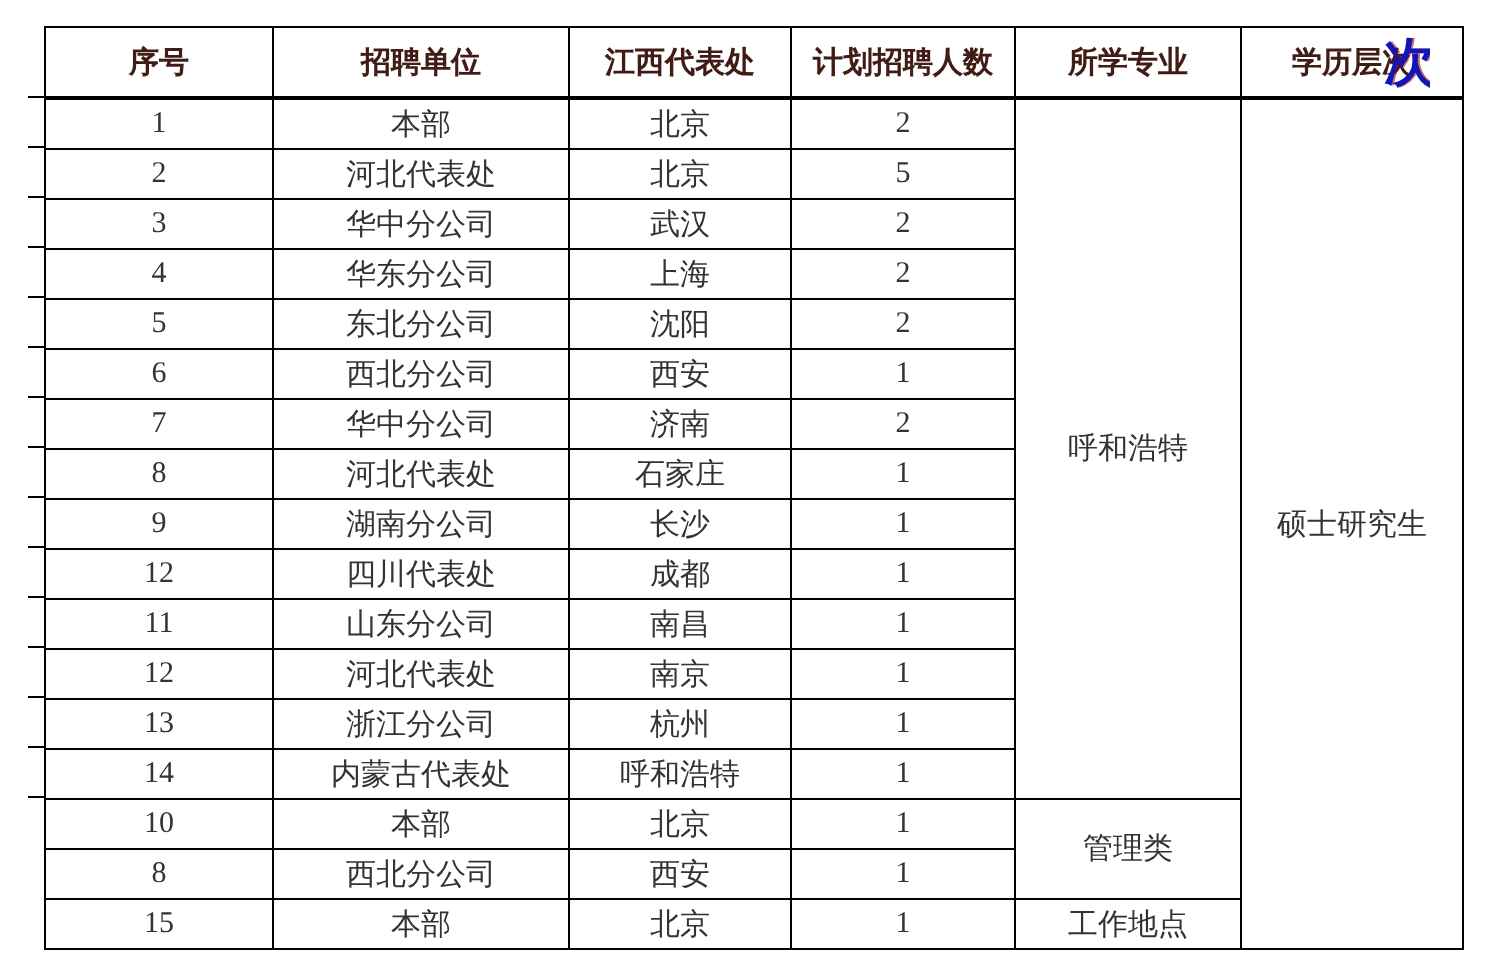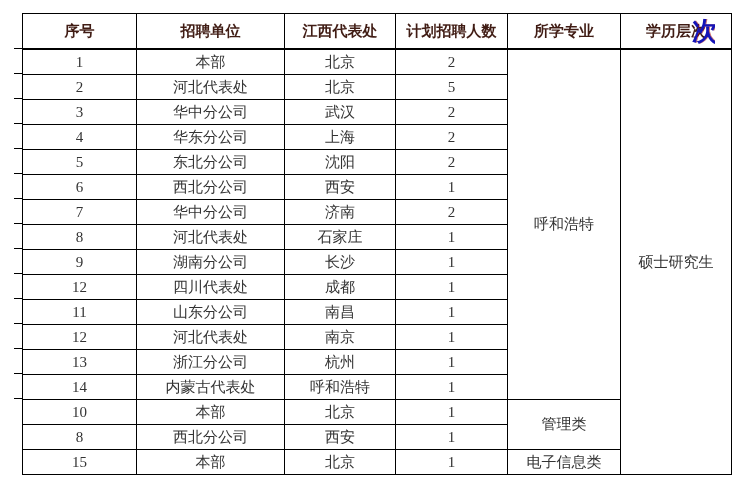--- a/index.html
+++ b/index.html
@@ -193,21 +193,21 @@
           <td>8</td>
           <td>西北分公司</td>
           <td>西安</td>
           <td>1</td>
         </tr>
         <tr>
           <td>15</td>
           <td>本部</td>
           <td>北京</td>
           <td>1</td>
-          <td rowspan="1">电子信息类</td>
+          <td rowspan="1">工作地点</td>
         </tr>
       </tbody>
   </table>
 
   <div id="ticks">
       <div class="tick" style="top: 48px;"></div>
       <div class="tick" style="top: 73px;"></div>
       <div class="tick" style="top: 98px;"></div>
       <div class="tick" style="top: 123px;"></div>
       <div class="tick" style="top: 148px;"></div>

